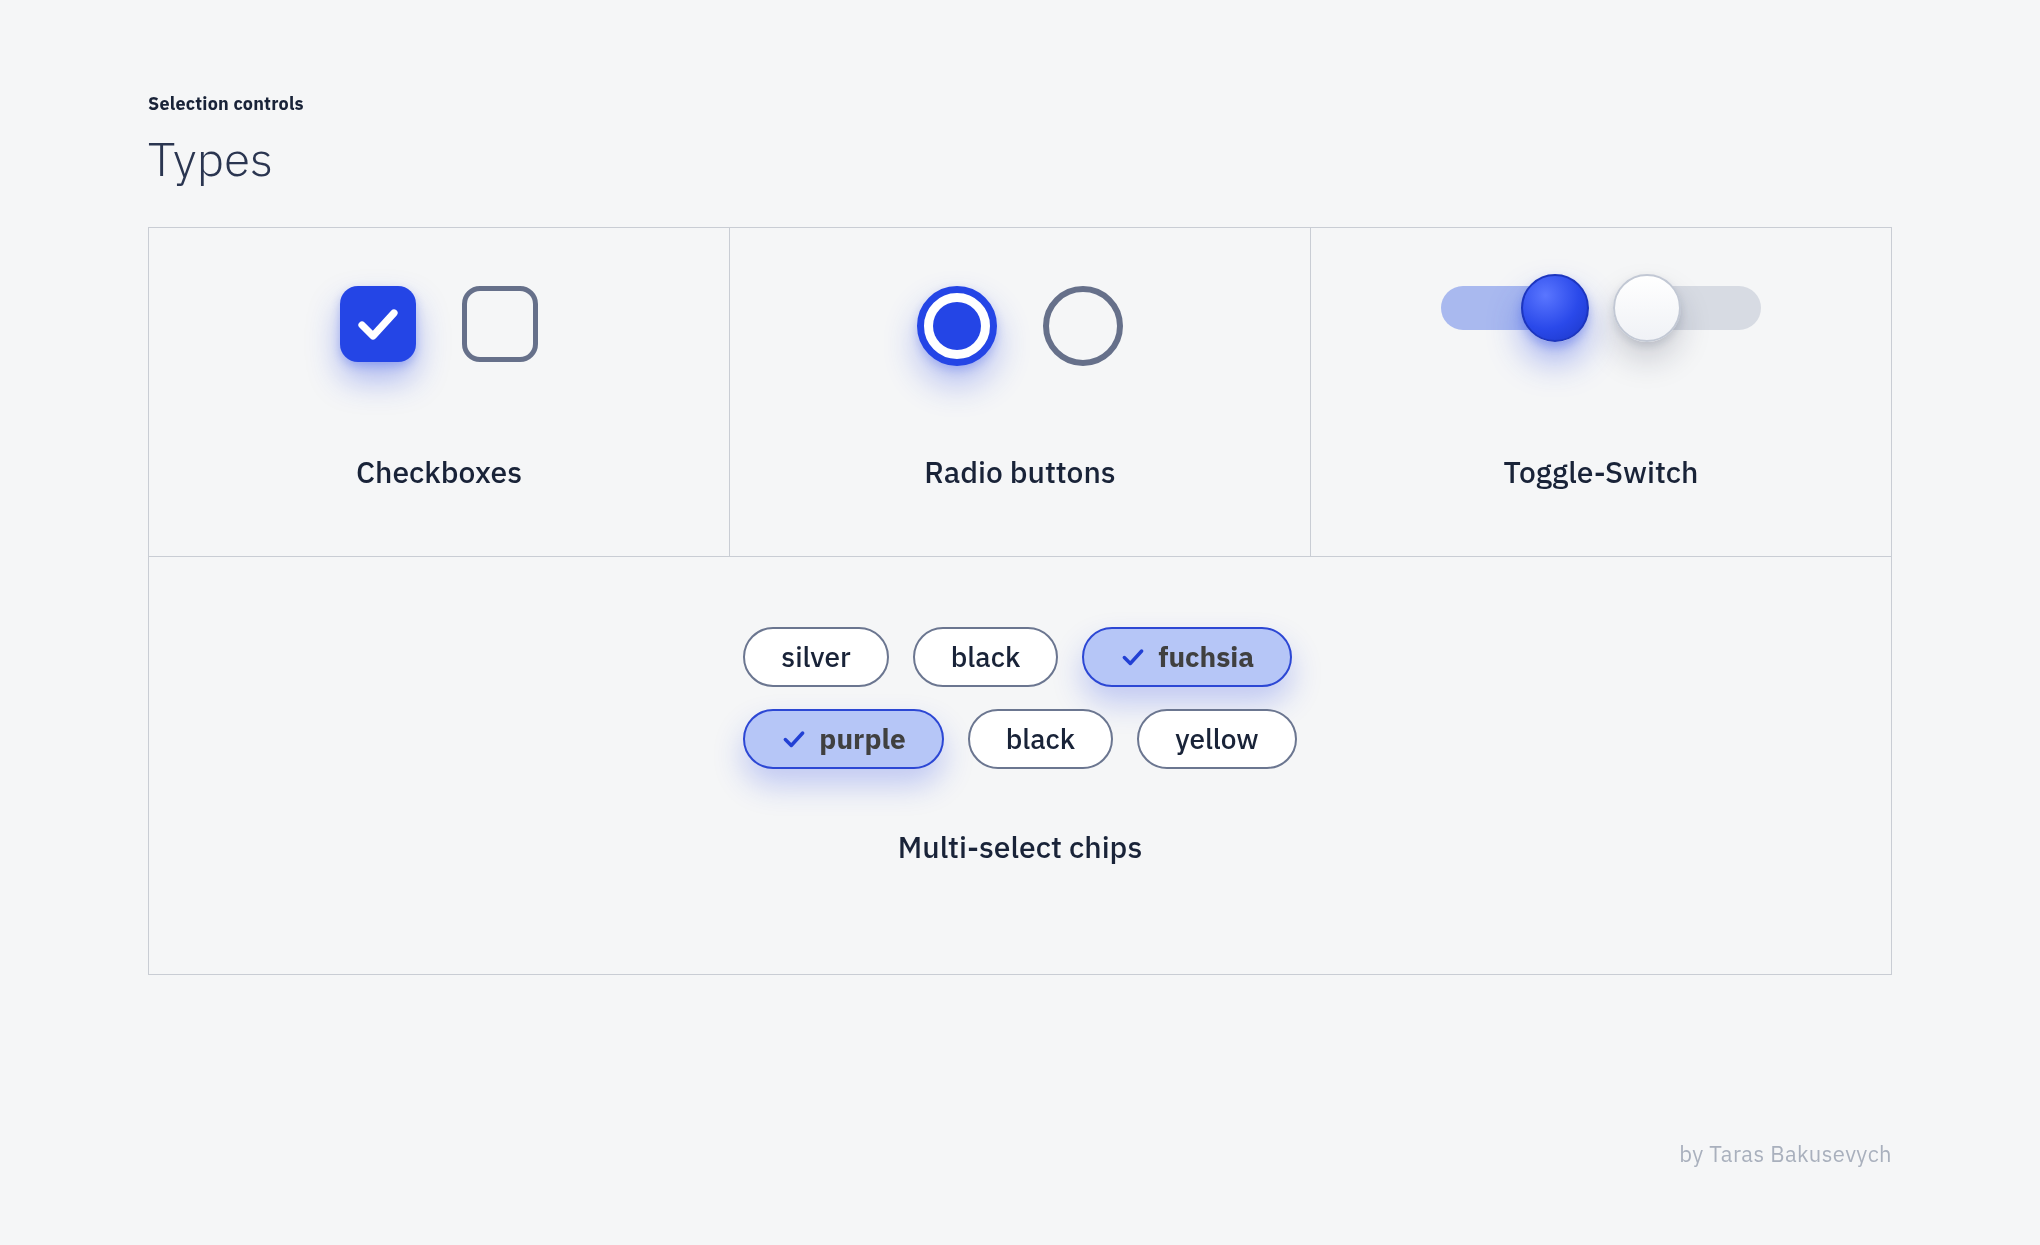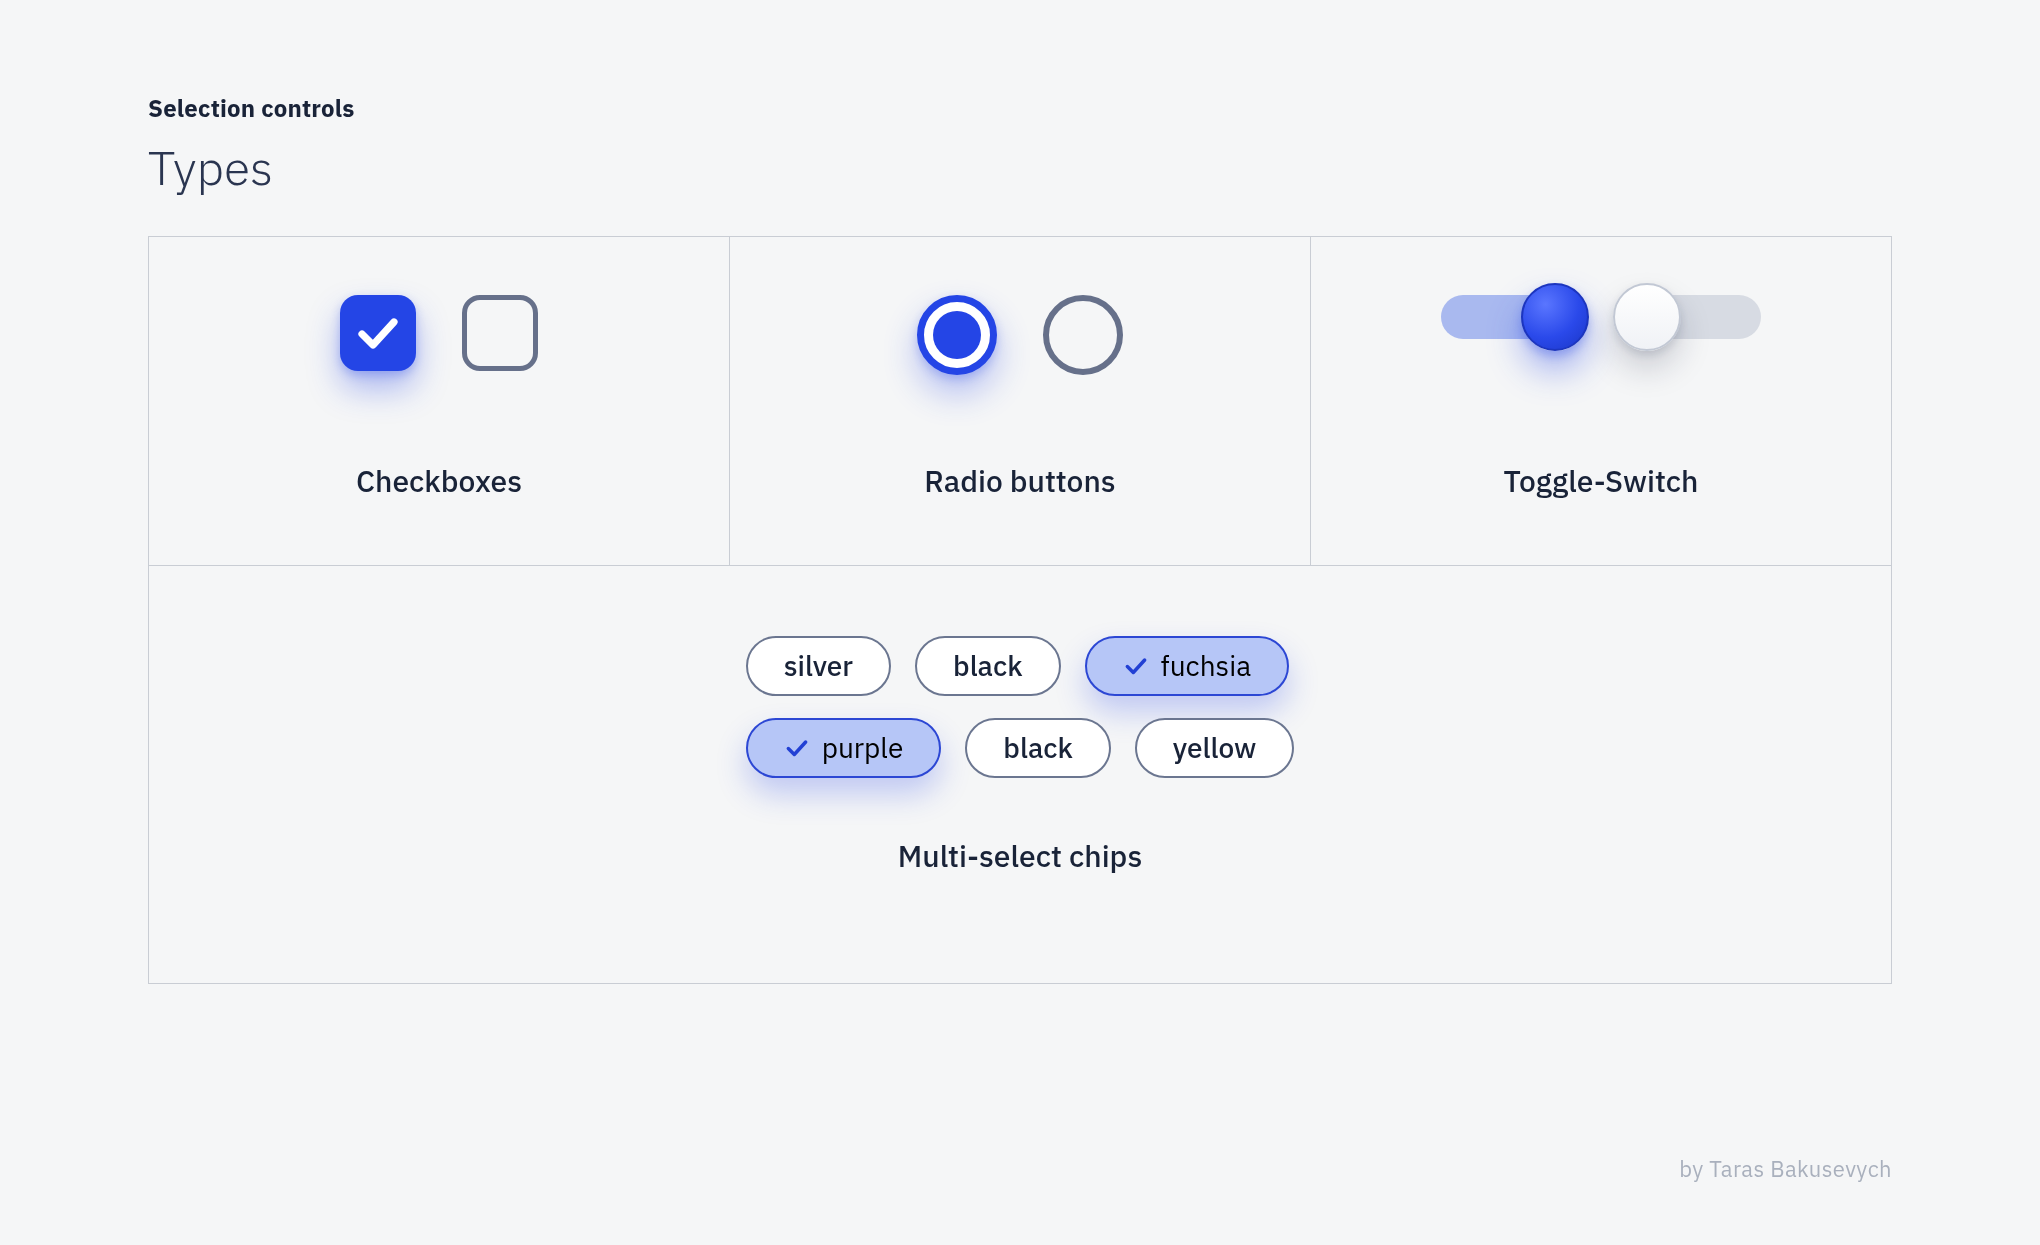--- a/index.html
+++ b/index.html
@@ -26,21 +26,21 @@
     color:var(--ink);
     -webkit-font-smoothing:antialiased;
   }
   .page{
     padding:92px 148px 0 148px;
     position:relative;
     height:100%;
   }
   .eyebrow{
     font-weight:700;
-    font-size:24px;
+    font-size:18px;
     letter-spacing:.2px;
     color:var(--ink);
   }
   .title{
     font-weight:300;
     font-size:48px;
     line-height:1.05;
     margin-top:18px;
     color:var(--ink-soft);
   }
@@ -162,30 +162,30 @@
     padding:14px 36px;
     line-height:1;
     border:2.5px solid #6b7690;
     color:var(--ink);
     background:#fff;
     display:flex;align-items:center;gap:12px;
   }
   .mchip.selected{
     background:var(--blue-soft);
     border-color:#2c47d4;
-    color:#000000;
-    font-weight:400;
+    color:#404040;
+    font-weight:700;
     box-shadow:0 16px 30px rgba(36,69,230,.25);
   }
   .mchip .tick{width:26px;height:26px;}
   
   .credit{
     position:absolute;
     right:148px;
-    bottom:62px;
+    bottom:77px;
     color:var(--credit);
     font-size:22px;
     letter-spacing:.4px;
   }
 </style>
 </head>
 <body>
 
 <div class="page">
 

